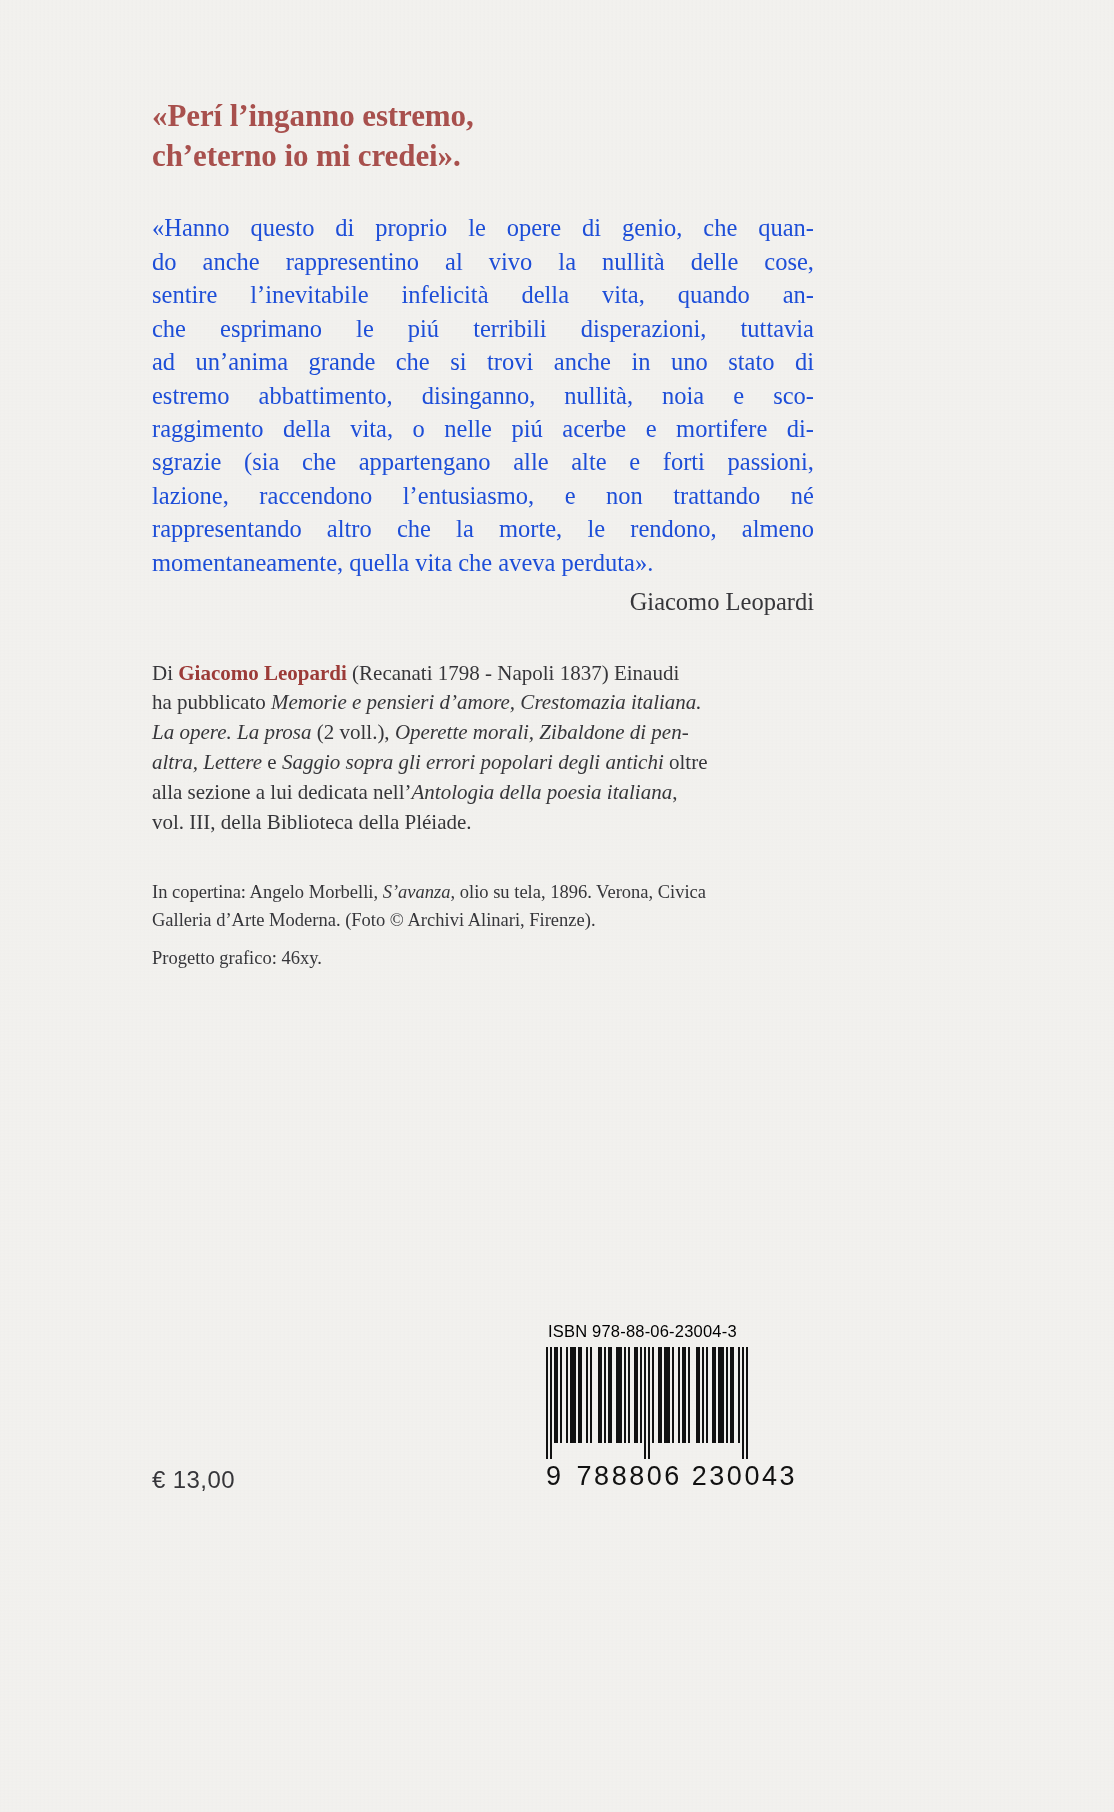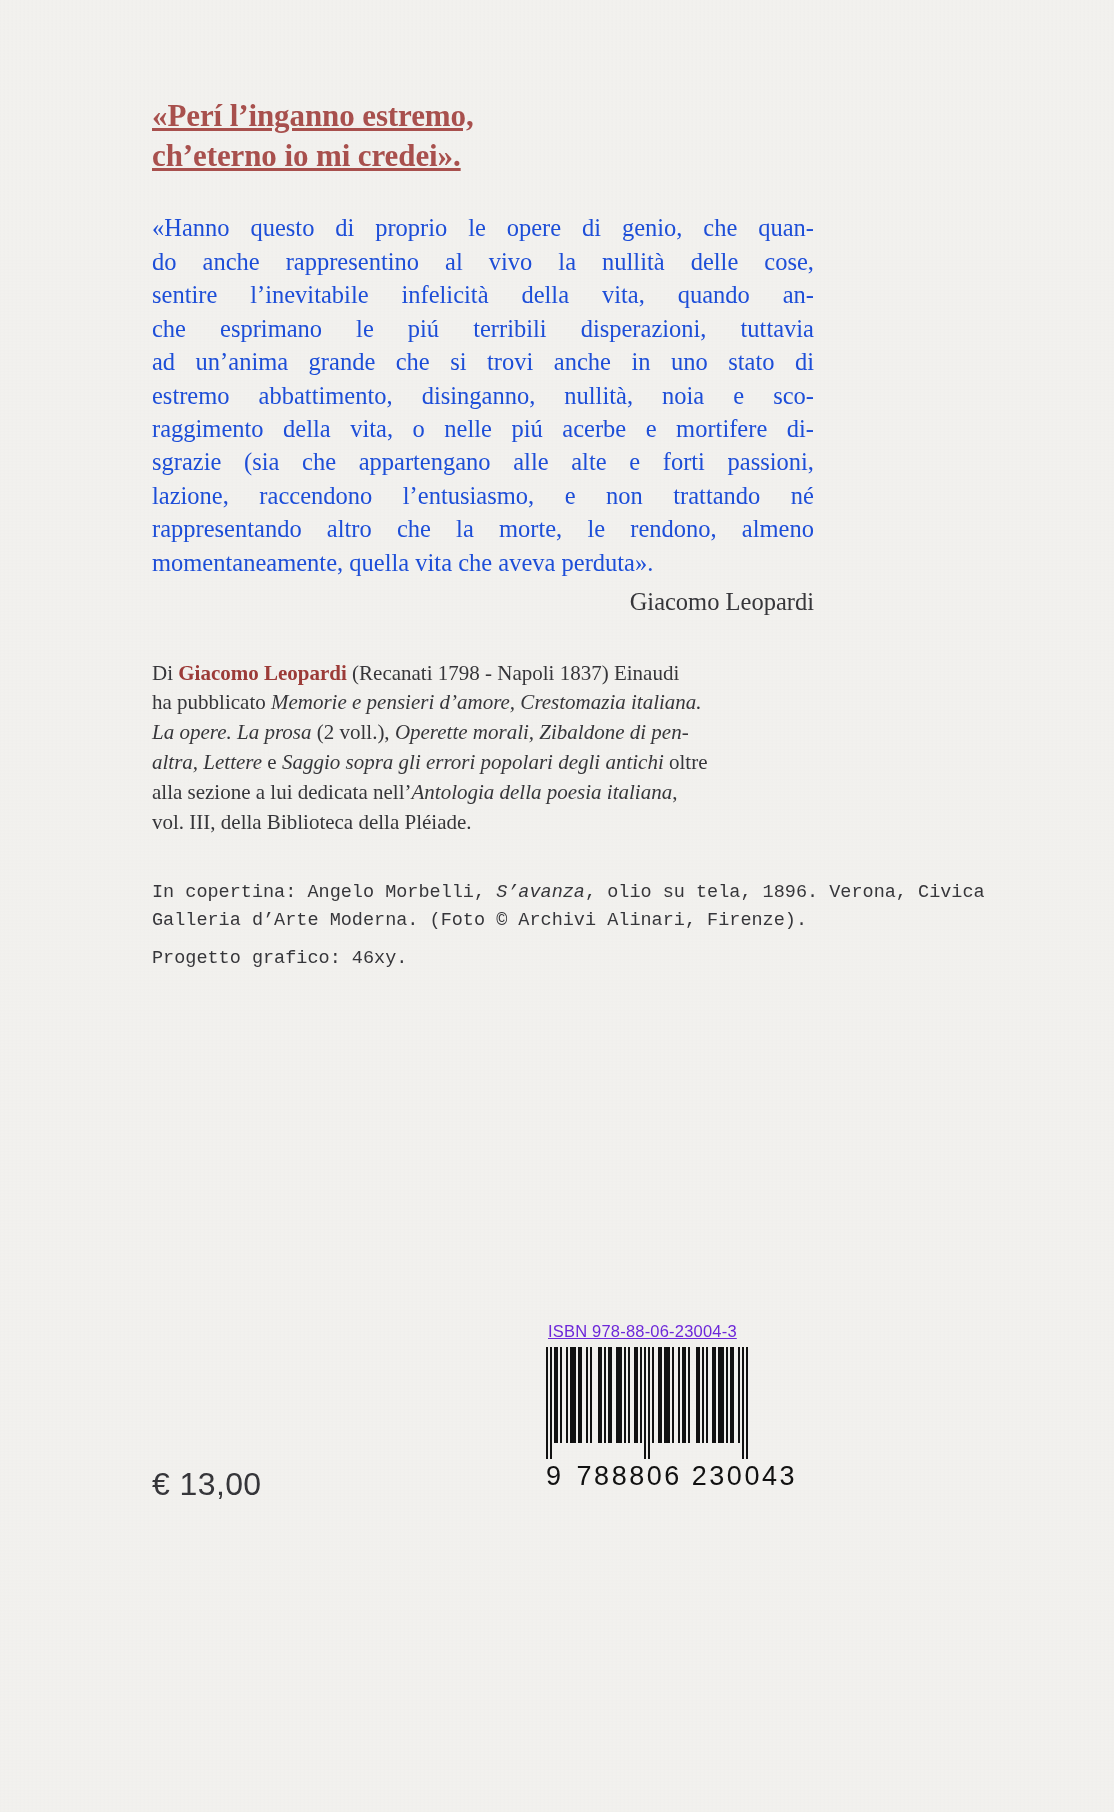--- a/index.html
+++ b/index.html
@@ -37,21 +37,21 @@
   }
 
   .headline {
     color: #a8504d;
     font-size: 31px;
     line-height: 1.28;
     font-weight: 700;
     letter-spacing: -0.1px;
     margin: 0 0 36px 0;
   }
-  .headline .hl-line { display: block; white-space: pre; text-decoration: underline; }
+  .headline .hl-line { display: block; white-space: pre; }
 
   .quote {
     color: #1d4ed8;
     font-size: 24.5px;
     line-height: 1.365;
     text-align: justify;
     text-align-last: justify;
     margin: 0;
     hyphens: manual;
   }
@@ -92,40 +92,38 @@
 
   .credits {
     color: #36363a;
     font-size: 18.5px;
     line-height: 1.5;
     margin: 42px 0 0 0;
   }
   .credits .cr-line {
     display: block;
     white-space: pre;
-    font-family: Liberation Mono, monospace;
   }
   .credits .cr-block-2 {
     margin-top: 10px;
   }
 
   
   .barcode-area {
     position: absolute;
     left: 546px;
     top: 1322px;
     width: 260px;
   }
   .isbn-text {
     font-family: "Liberation Sans", "DejaVu Sans", sans-serif;
     font-size: 16.5px;
-    color: #6d28d9;
+    color: #000000;
     letter-spacing: 0.2px;
     margin: 0 0 6px 2px;
-    text-decoration: underline;
   }
   .barcode {
     width: 256px;
     height: 112px;
     position: relative;
     display: flex;
     align-items: flex-start;
     overflow: hidden;
   }
   .bar {
@@ -151,21 +149,21 @@
     width: 256px;
   }
   .ean-lead { margin-right: 8px; }
   .ean-left { flex: 1; text-align: center; }
   .ean-right { flex: 1; text-align: center; }
 
   .price {
     position: absolute;
     left: 152px;
     top: 1466px;
-    font-size: 32px;
+    font-size: 24px;
     color: #36363a;
     font-family: "Liberation Sans", "DejaVu Sans", sans-serif;
     letter-spacing: 0.4px;
   }
 </style>
 </head>
 <body>
 
 <div class="page">
   <div class="paper-texture"></div>

